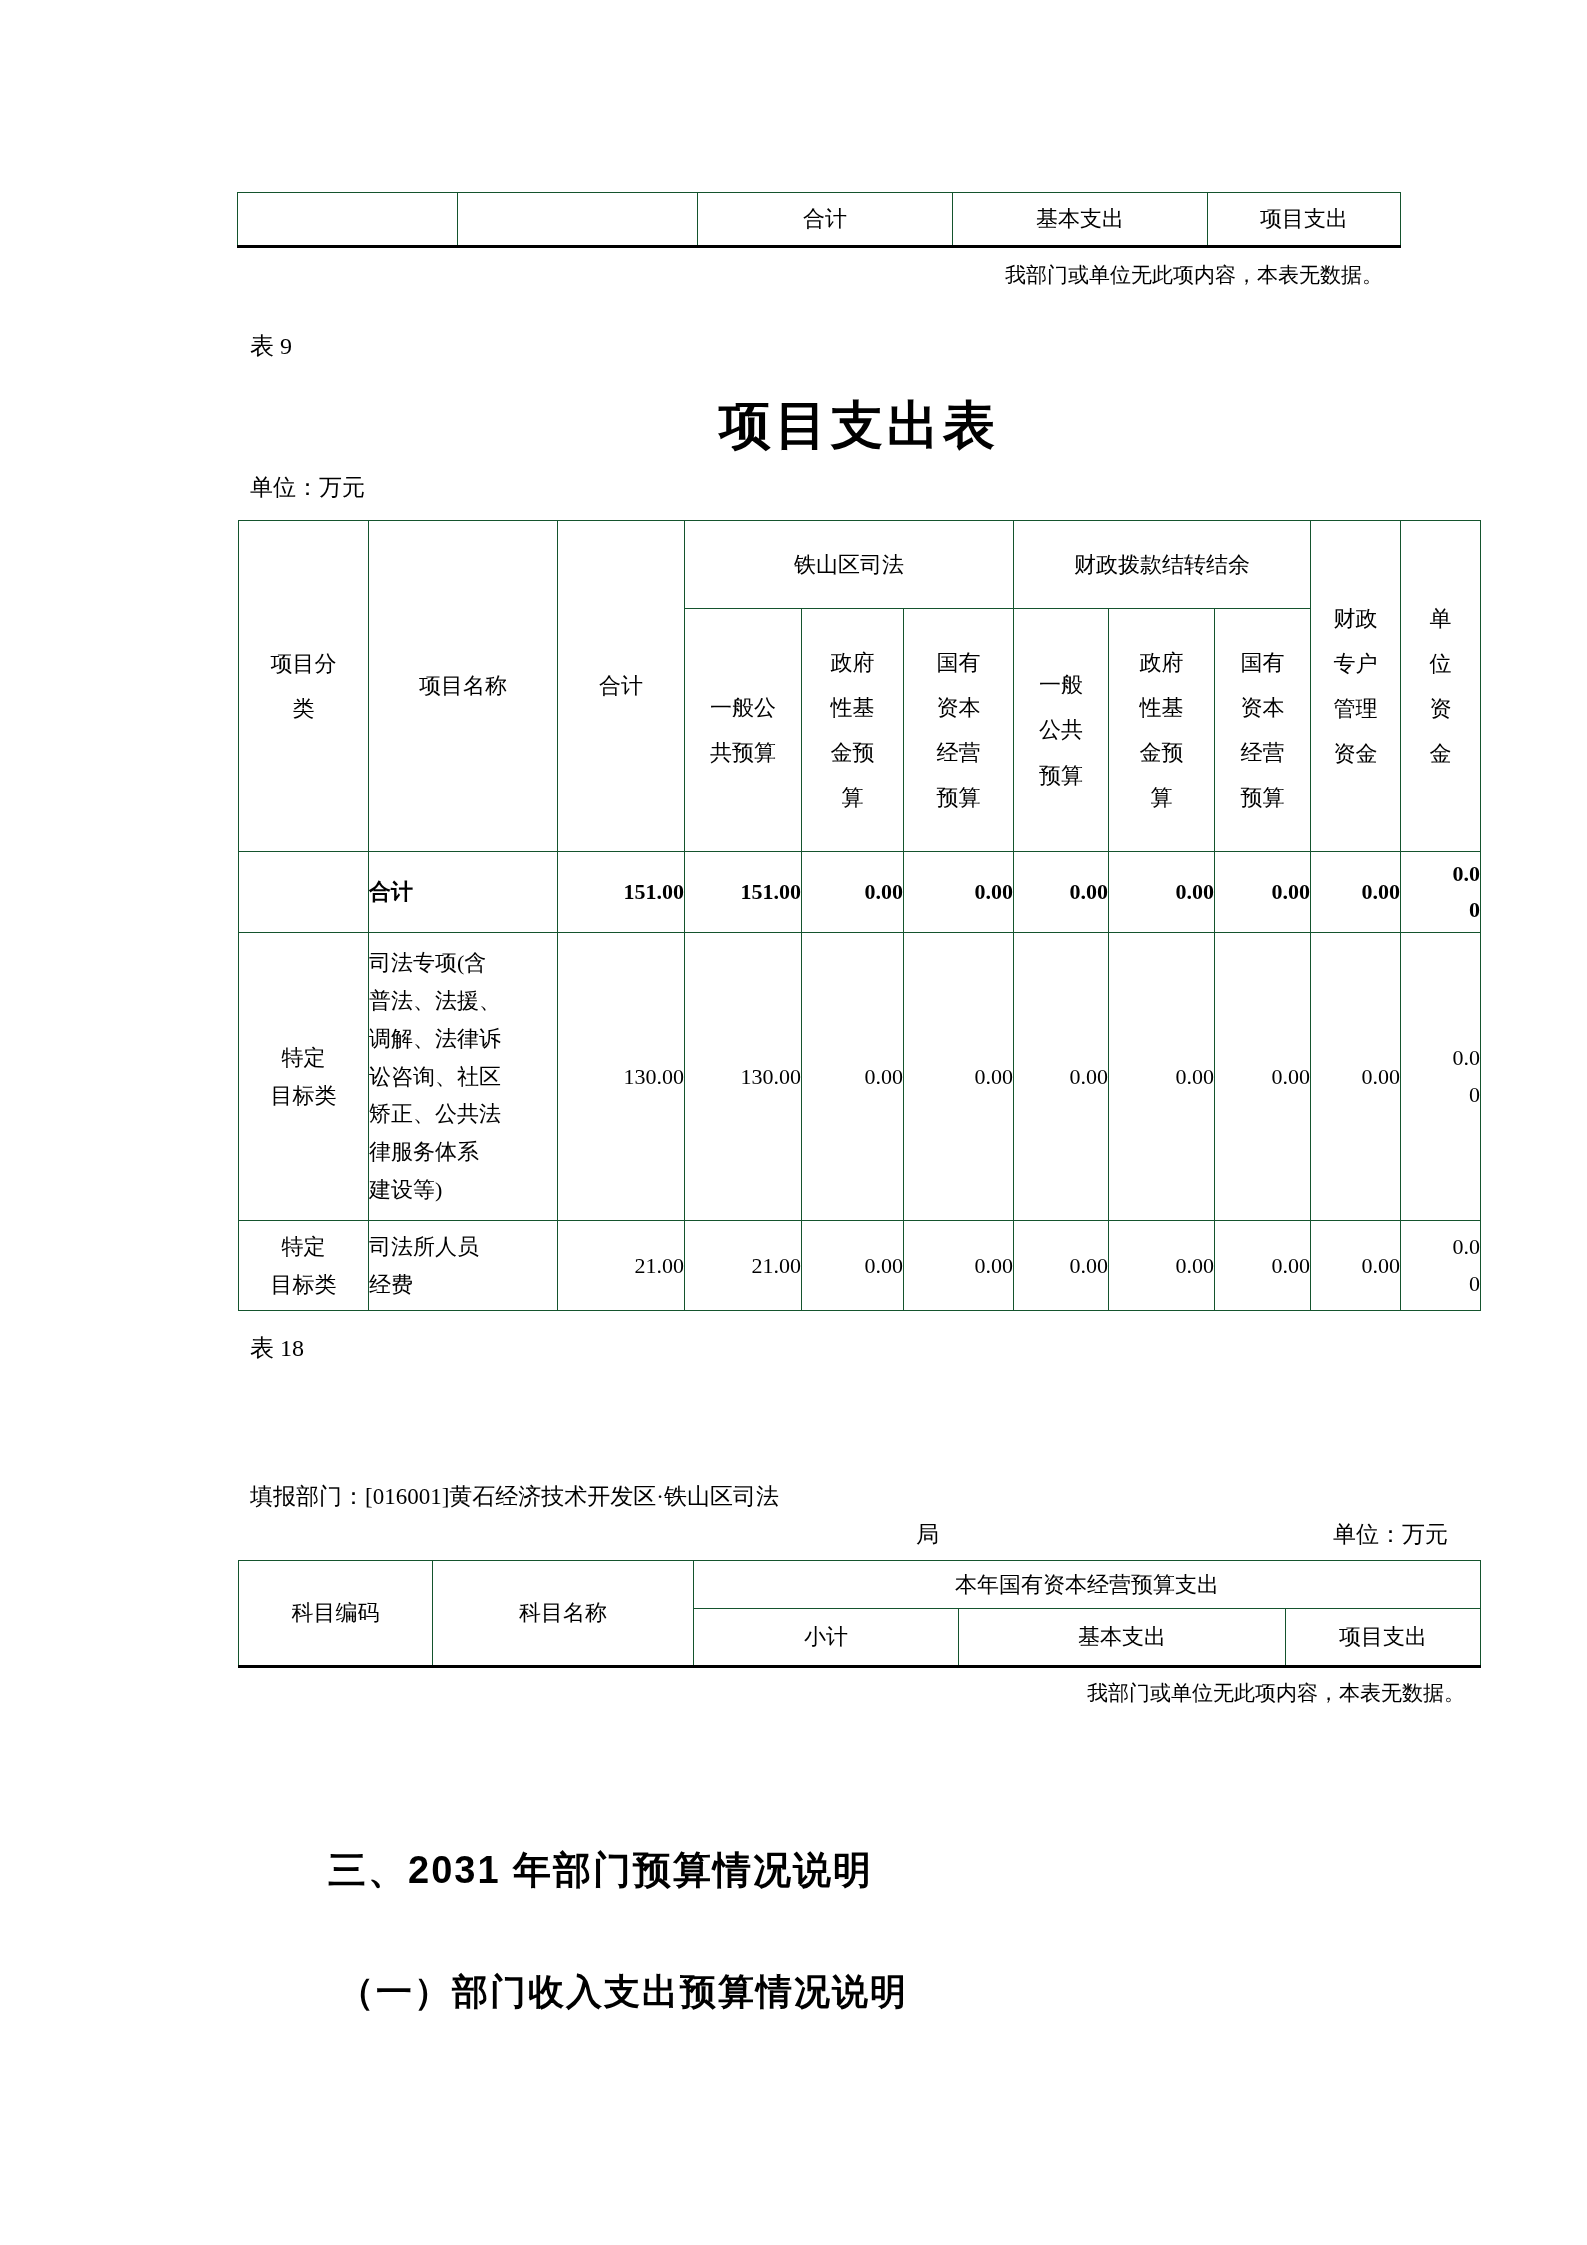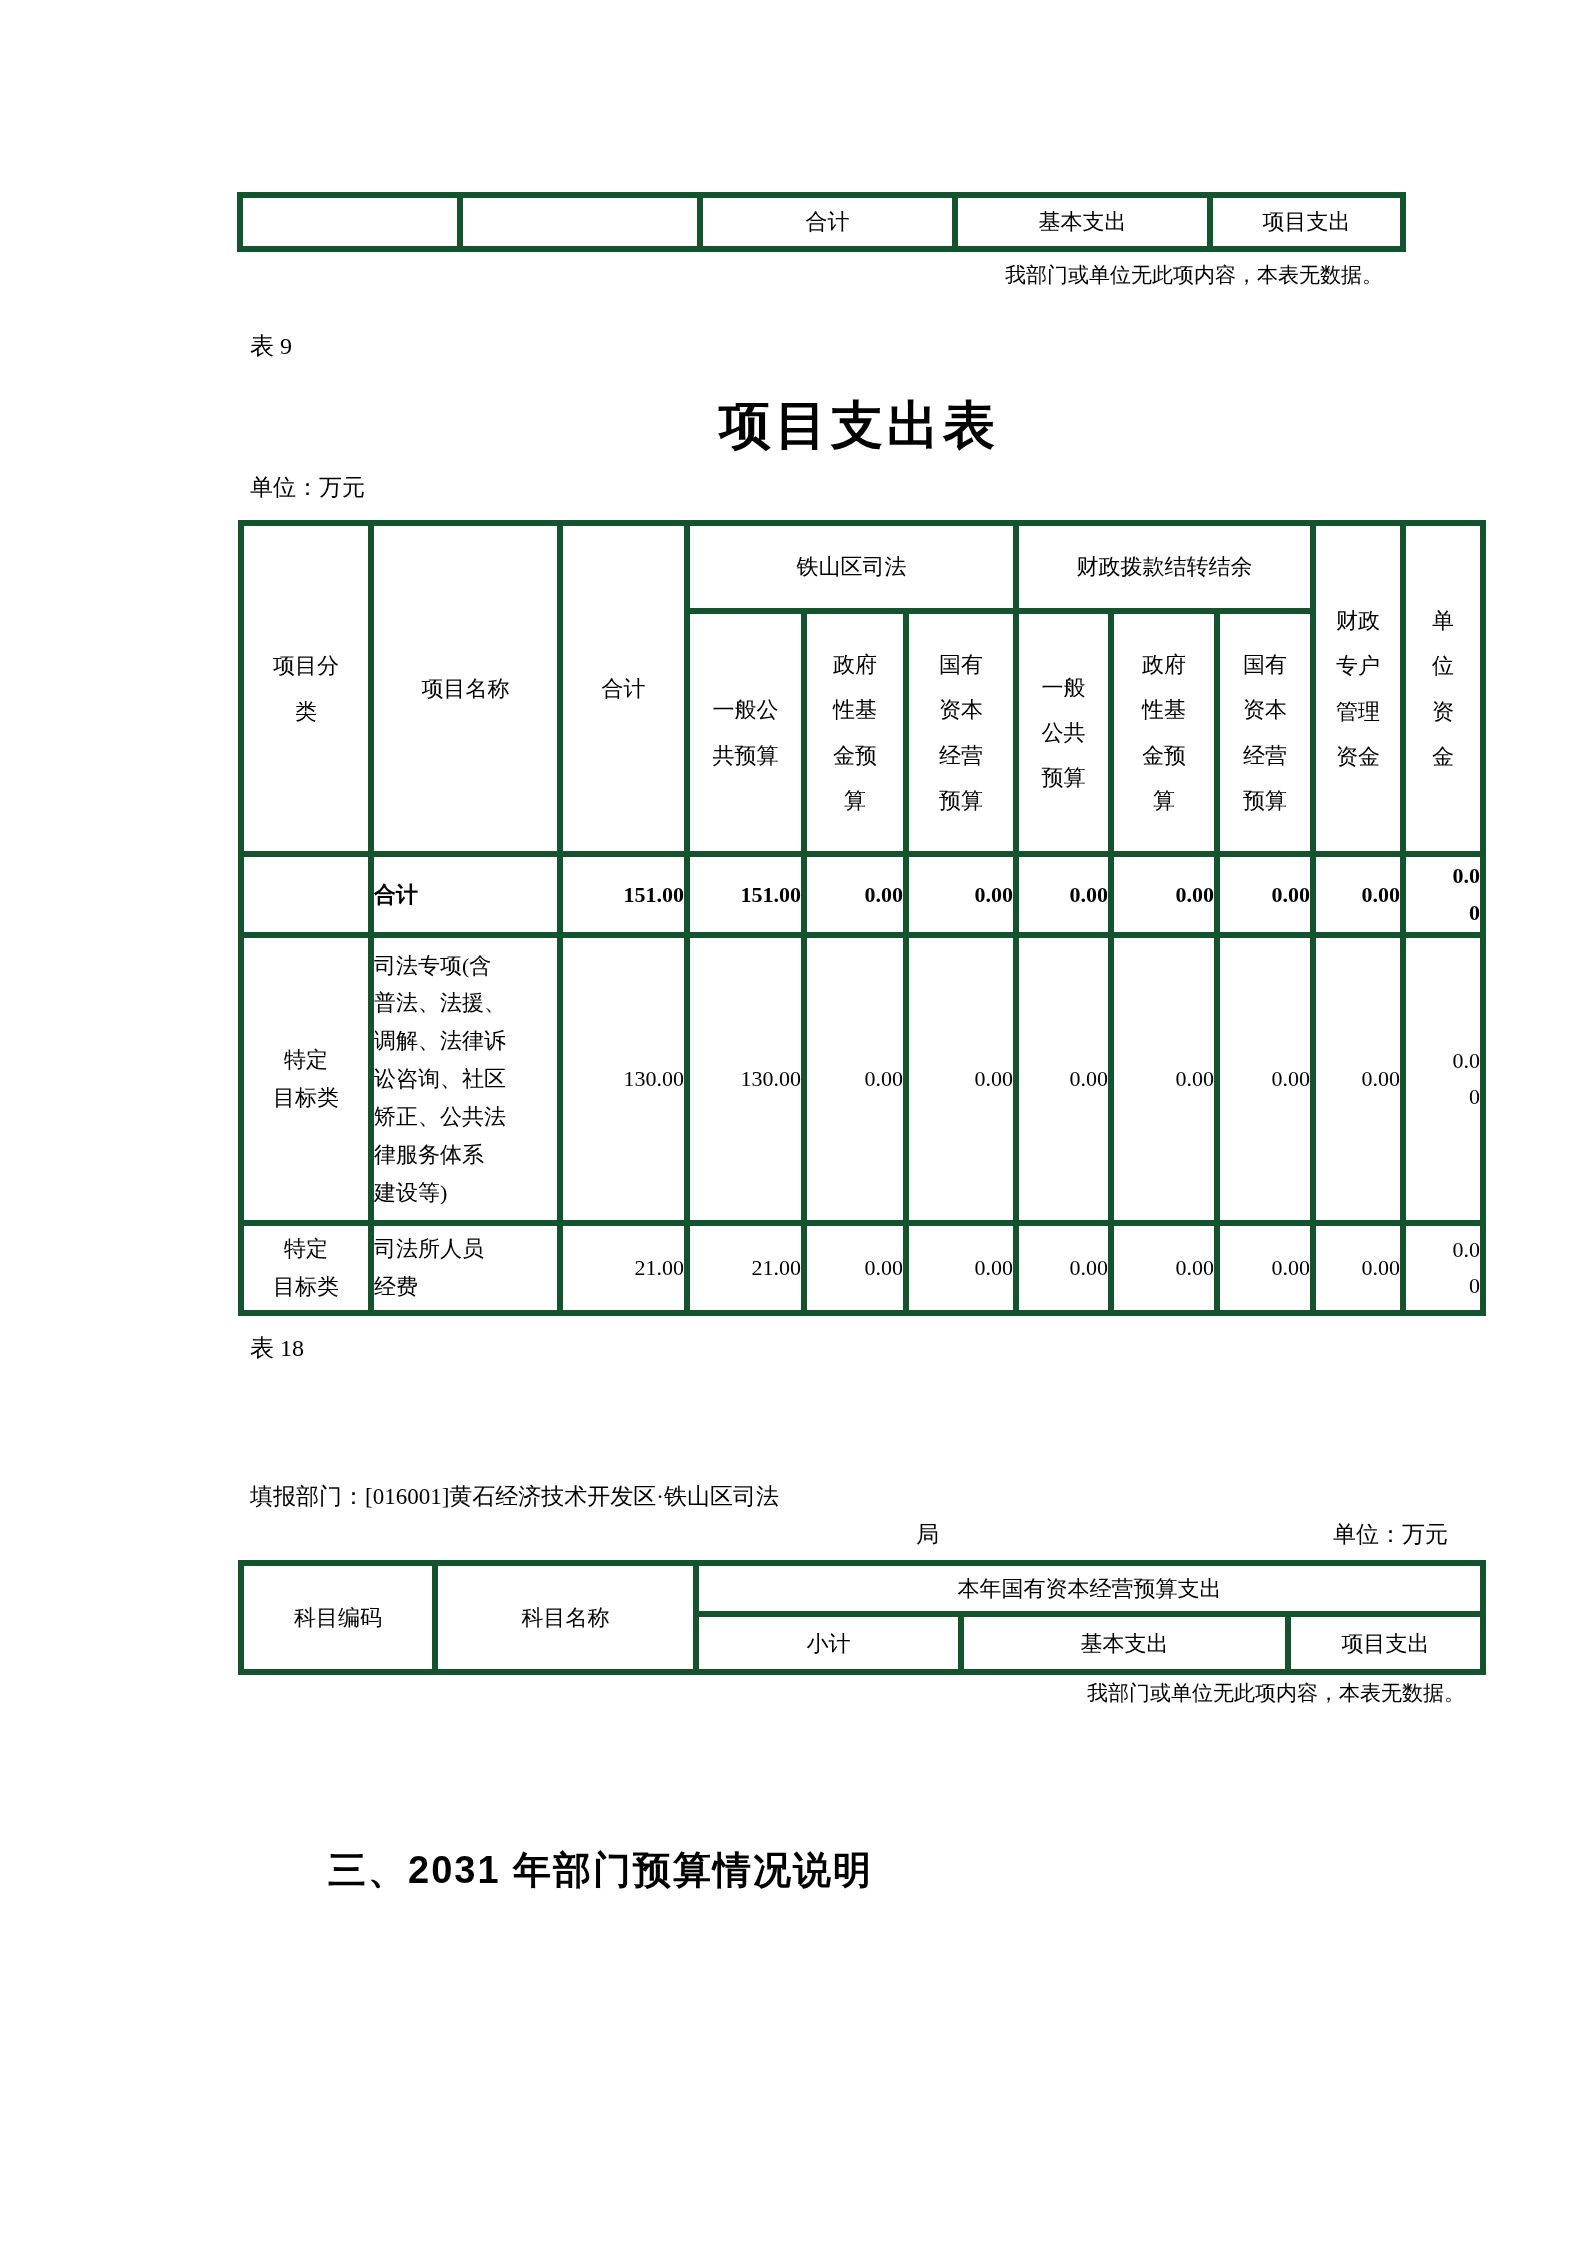--- a/index.html
+++ b/index.html
@@ -1,20 +1,20 @@
 <!DOCTYPE html>
 <html><head>
 <meta charset="utf-8">
 <style>
   html,body{margin:0;padding:0;background:#fff;}
   .page{position:relative;width:1587px;height:2245px;background:#ffffff;
         font-family:"Liberation Serif","DejaVu Serif",serif;color:#000;overflow:hidden;}
   .abs{position:absolute;}
   table.t{border-collapse:collapse;table-layout:fixed;}
-  .t td,.t th{border:6px solid #14532d;font-size:22px;vertical-align:middle;overflow:hidden;
+  .t td,.t th{border:1px solid #14532d;font-size:22px;vertical-align:middle;overflow:hidden;
               font-weight:normal;padding:0;}
   .hdr{font-weight:bold;text-align:center;line-height:2.05;white-space:pre-line;}
   .cat{text-align:center;line-height:1.72;white-space:pre-line;}
   .nm{text-align:left;padding:0 9px;line-height:1.72;white-space:pre-line;}
   .num{text-align:right;padding-right:14px;}
   .numw{text-align:right;padding-right:14px;white-space:pre-line;line-height:1.65;}
   .boldrow td{font-weight:bold;}
   .lbl{font-size:24px;}
   .bigtitle{font-size:52px;font-weight:bold;letter-spacing:4px;text-align:center;line-height:1.25;}
   .meta{font-size:23px;}
@@ -192,14 +192,15 @@
       <th class="hdr">基本支出</th>
       <th class="hdr">项目支出</th>
     </tr>
   </tbody>
     </table>
 
   <div class="abs note" style="top:1679px;right:122px;">我部门或单位无此项内容，本表无数据。</div>
 
   <div class="abs h1" style="left:328px;top:1845px;">三、2031 年部门预算情况说明</div>
 
+  <div class="abs h2" style="left:338px;top:1968px;">（一）部门收入支出预算情况说明</div>
 
 </div>
 
 </body></html>

